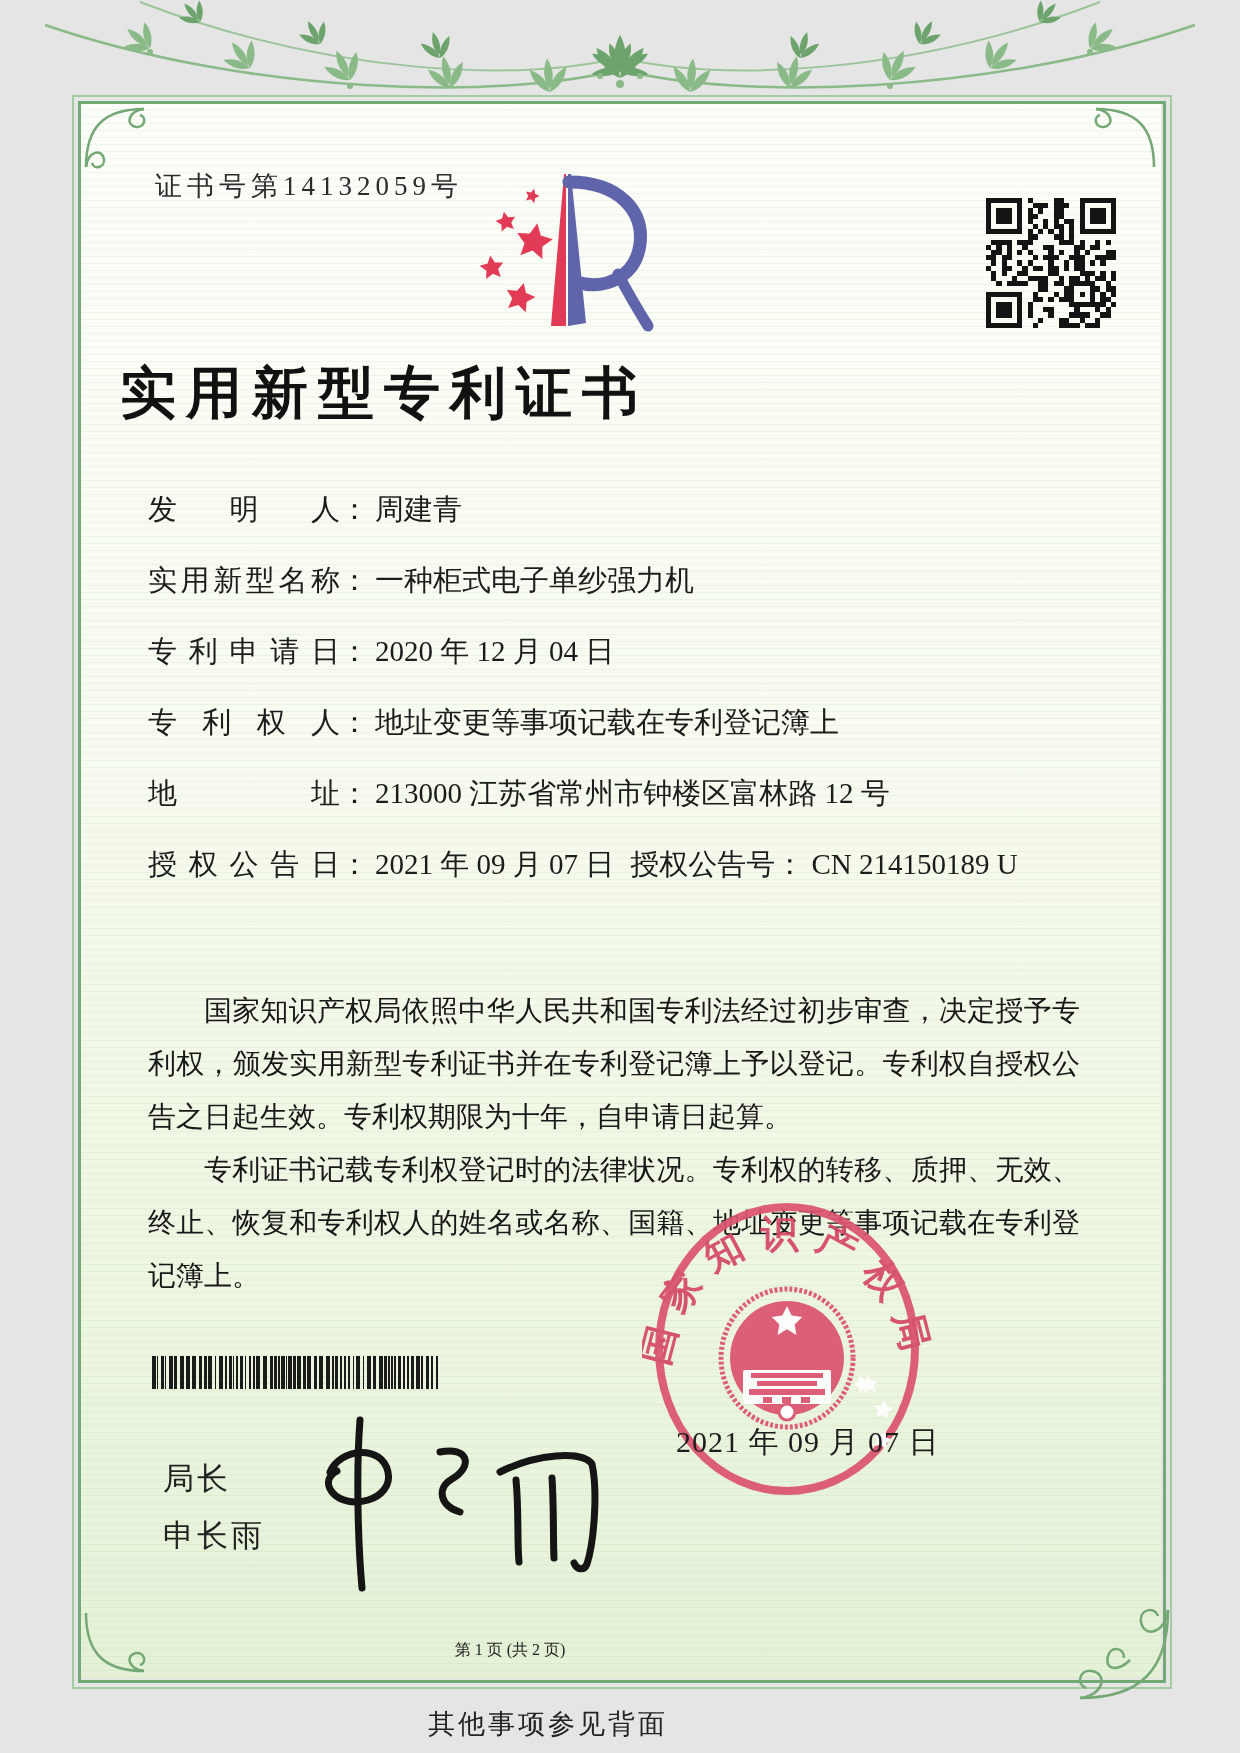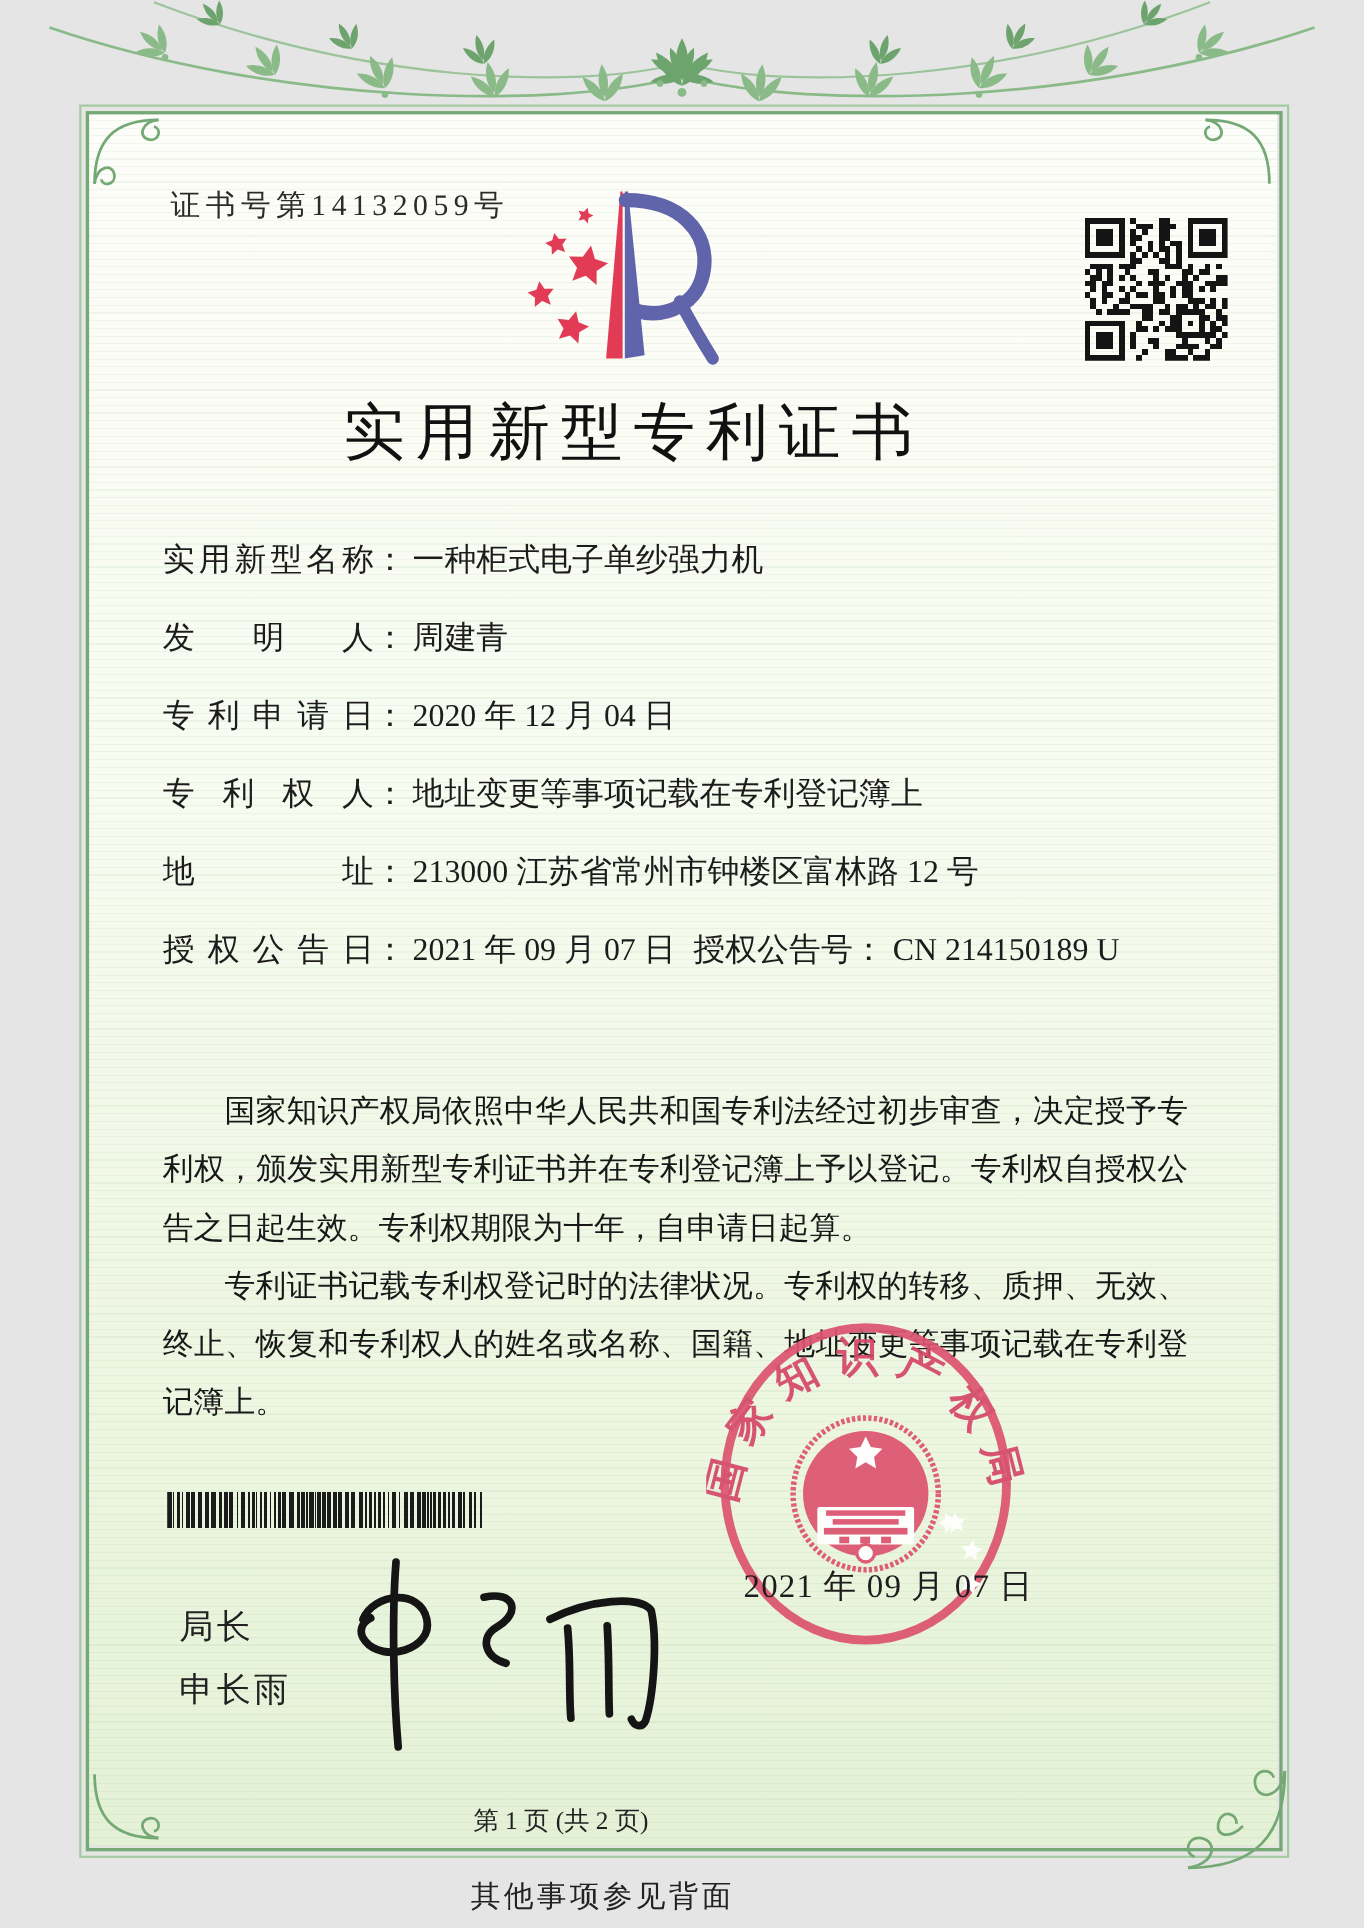--- a/index.html
+++ b/index.html
@@ -19,39 +19,39 @@
   }
   .frame{position:absolute;left:72px;top:95px;width:1096px;height:1590px;border:2px solid #a3cba1;}
   .frame-inner{position:absolute;inset:4px;border:3px solid #74a874;}
   .garland{position:absolute;left:0;top:0;width:1240px;height:160px;}
   .flourish{position:absolute;pointer-events:none;}
 
   .cert-no{position:absolute;left:155px;top:168px;font-size:27px;letter-spacing:5px;color:#2b2b2b;}
   .logo{position:absolute;left:468px;top:160px;width:195px;height:172px;}
   .qr{position:absolute;left:986px;top:198px;width:130px;height:130px;}
   .title{
-    position:absolute;left:136px;top:356px;width:880px;text-align:center;
-    font-size:56px;font-weight:400;letter-spacing:10px;color:#111;
+    position:absolute;left:120px;top:356px;width:880px;
+    font-size:56px;font-weight:700;letter-spacing:10px;color:#111;
   }
   .fields{position:absolute;left:148px;top:494px;width:960px;}
   .frow{font-size:29px;line-height:30px;margin-bottom:41px;white-space:nowrap;}
   .flabel{display:inline-block;width:192px;text-align:justify;text-align-last:justify;vertical-align:bottom;}
   .fcolon{display:inline-block;}
   .fvalue{display:inline-block;margin-left:6px;}
   .grant-no{display:inline-block;margin-left:16px;}
   .paras{position:absolute;left:148px;top:984px;width:932px;}
   .paras p{margin:0;font-size:28px;line-height:53px;text-align:justify;text-indent:2em;color:#181818;}
 
   .barcode{position:absolute;left:152px;top:1356px;width:292px;height:33px;}
   .issuer-title{position:absolute;left:163px;top:1458px;font-size:31px;font-family:"Liberation Sans",sans-serif;color:#222;letter-spacing:3px;text-align:right;}
   .issuer-name{position:absolute;left:163px;top:1515px;font-size:31px;font-family:"Liberation Sans",sans-serif;color:#222;letter-spacing:3px;text-align:center;}
   .signature{position:absolute;left:288px;top:1392px;width:320px;height:205px;}
   .seal{position:absolute;left:642px;top:1196px;width:290px;height:305px;}
   .seal-date{position:absolute;left:676px;top:1422px;font-size:30px;color:#1d1d1d;letter-spacing:1px;white-space:nowrap;}
-  .page-foot{position:absolute;left:355px;top:1640px;width:310px;text-align:center;font-size:23px;color:#222;}
+  .page-foot{position:absolute;left:355px;top:1640px;width:310px;text-align:center;font-size:16px;color:#222;}
   .back-note{position:absolute;left:428px;top:1706px;font-size:27px;letter-spacing:3px;color:#222;}
 </style>
 </head>
 <body>
 
 <div class="page">
 
   <div class="frame-bg"></div>
 
   <svg class="garland" viewBox="0 0 1240 160">
@@ -464,24 +464,24 @@
       <rect x="17" y="24" width="1" height="1" fill="#141414"></rect>
       <rect x="19" y="24" width="1" height="1" fill="#141414"></rect>
       <rect x="20" y="24" width="1" height="1" fill="#141414"></rect>
       <rect x="21" y="24" width="1" height="1" fill="#141414"></rect>
     </svg>
 
   <div class="title">实用新型专利证书</div>
 
   <div class="fields">
     <div class="frow">
-      <span class="flabel">实用新型名称</span><span class="fcolon">：</span><span class="fvalue">一种柜式电子单纱强力机</span>
+      <span class="flabel">发明人</span><span class="fcolon">：</span><span class="fvalue">周建青</span>
     </div>
     <div class="frow">
-      <span class="flabel">发明人</span><span class="fcolon">：</span><span class="fvalue">周建青</span>
+      <span class="flabel">实用新型名称</span><span class="fcolon">：</span><span class="fvalue">一种柜式电子单纱强力机</span>
     </div>
     <div class="frow">
       <span class="flabel">专利申请日</span><span class="fcolon">：</span><span class="fvalue">2020 年 12 月 04 日</span>
     </div>
     <div class="frow">
       <span class="flabel">专利权人</span><span class="fcolon">：</span><span class="fvalue">地址变更等事项记载在专利登记簿上</span>
     </div>
     <div class="frow">
       <span class="flabel">地址</span><span class="fcolon">：</span><span class="fvalue">213000 江苏省常州市钟楼区富林路 12 号</span>
     </div>

